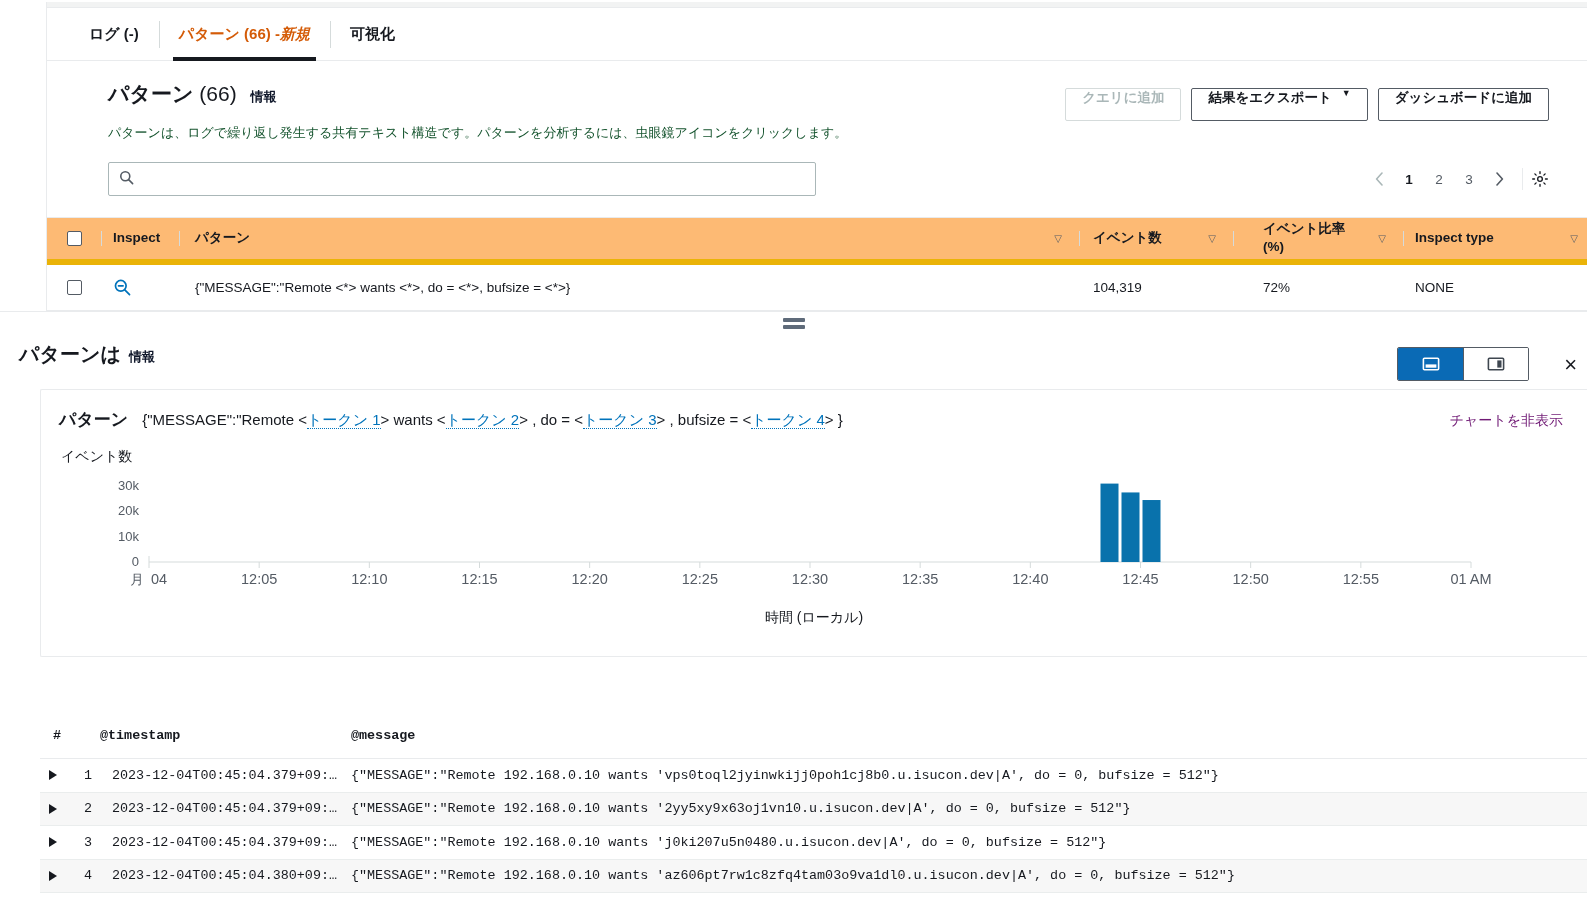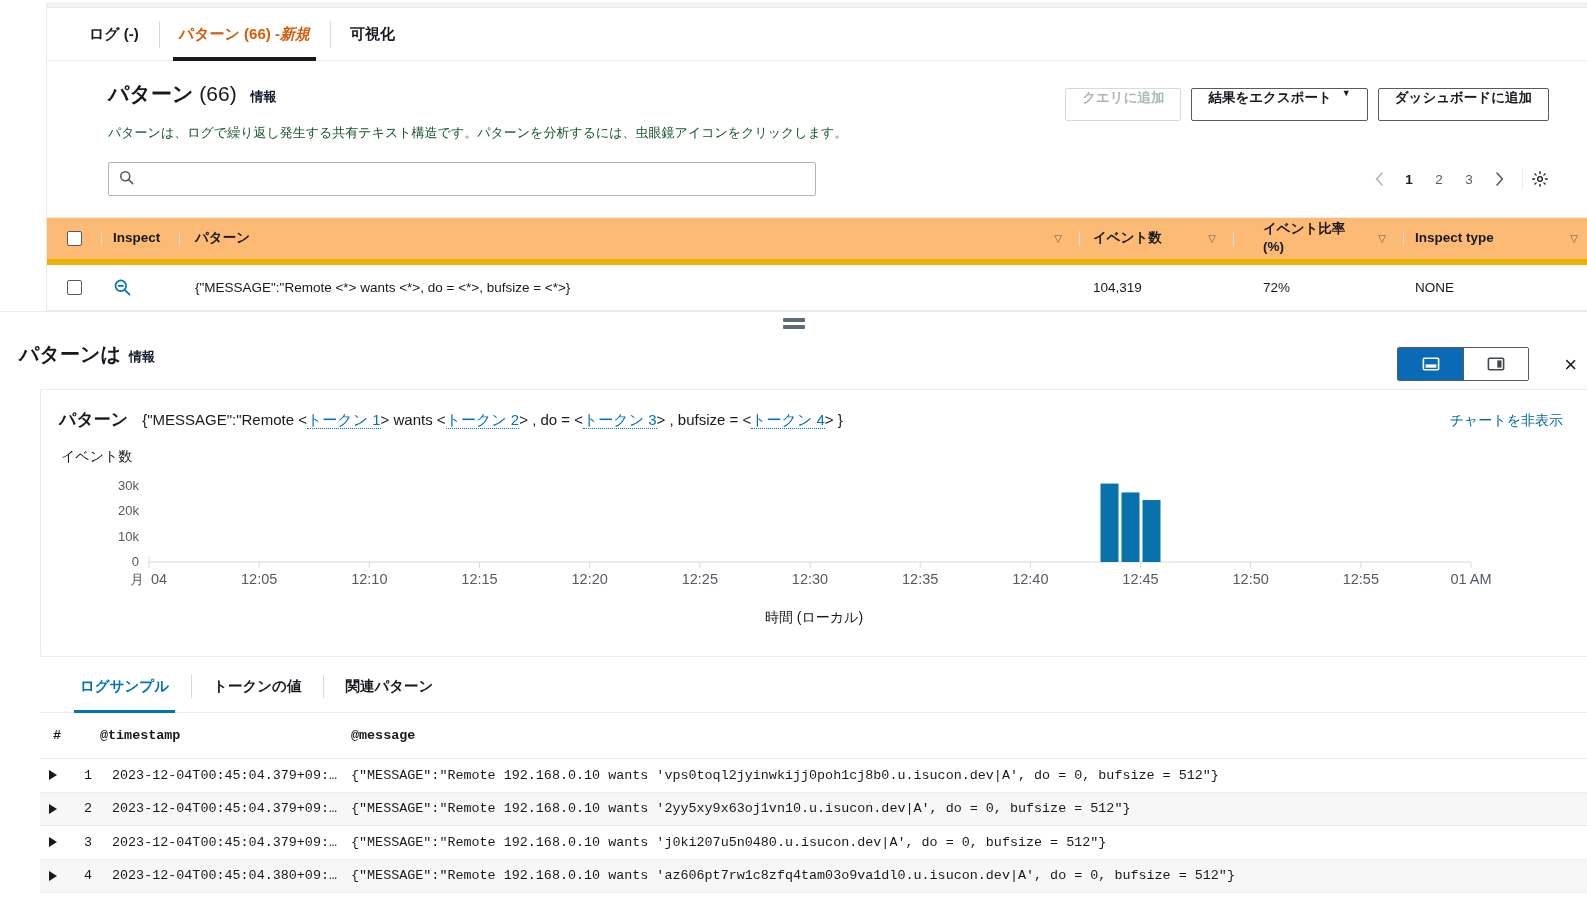--- a/index.html
+++ b/index.html
@@ -184,21 +184,21 @@
     display: flex; align-items: baseline; gap: 14px;
     font-size: 15.5px; white-space: nowrap;
   }
   .pattern-label { font-weight: 700; font-size: 17px; }
   .pattern-expr { color: #16191f; font-size: 15px; }
   .tok {
     color: #0073bb; border-bottom: 1px dotted #0073bb; cursor: pointer;
   }
   .hide-chart-link {
     position: absolute; right: 24px; top: 22px;
-    font-size: 14px; color: #0369a1; cursor: pointer;
+    font-size: 14px; color: #701a75; cursor: pointer;
   }
 
   
   .chart-area { position: absolute; left: 0; top: 58px; right: 0; bottom: 0; }
   .chart-ylabel { position: absolute; left: 20px; top: 0px; font-size: 14px; color: #16191f; }
   .chart-svg { position: absolute; left: 0; top: 22px; }
   .chart-xlabel {
     position: absolute; left: 0; right: 0; top: 161px;
     text-align: center; font-size: 14px; color: #16191f;
   }
@@ -475,31 +475,20 @@
             <line x1="1430" y1="92" x2="1430" y2="98" stroke="#d5dbdb" stroke-width="1"></line>
             <text x="1430" y="114" text-anchor="middle" font-size="14.5" fill="#545b64" font-family="&quot;Liberation Sans&quot;, sans-serif">01 AM</text>
             <rect x="1059.5" y="13.588235294117652" width="18" height="78.41176470588235" fill="#0972ac"></rect>
             <rect x="1080.5" y="22.441176470588232" width="18" height="69.55882352941177" fill="#0972ac"></rect>
             <rect x="1101.5" y="30.029411764705884" width="18" height="61.970588235294116" fill="#0972ac"></rect>
           </svg>
         <div class="chart-xlabel">時間 (ローカル)</div>
       </div>
     </div>
 
-    <div class="sub-tabs">
-      <div class="sub-tab active">
-        <span>ログサンプル</span>
-      </div>
-      <div class="sub-tab">
-        <span>トークンの値</span>
-      </div>
-      <div class="sub-tab">
-        <span>関連パターン</span>
-      </div>
-    </div>
 
     <div class="logs">
       <div class="log-head">
         <div class="lh-hash mono">#</div>
         <div class="lh-ts mono">@timestamp</div>
         <div class="lh-msg mono">@message</div>
       </div>
 
       <div class="log-row">
         <div class="lc-exp">

